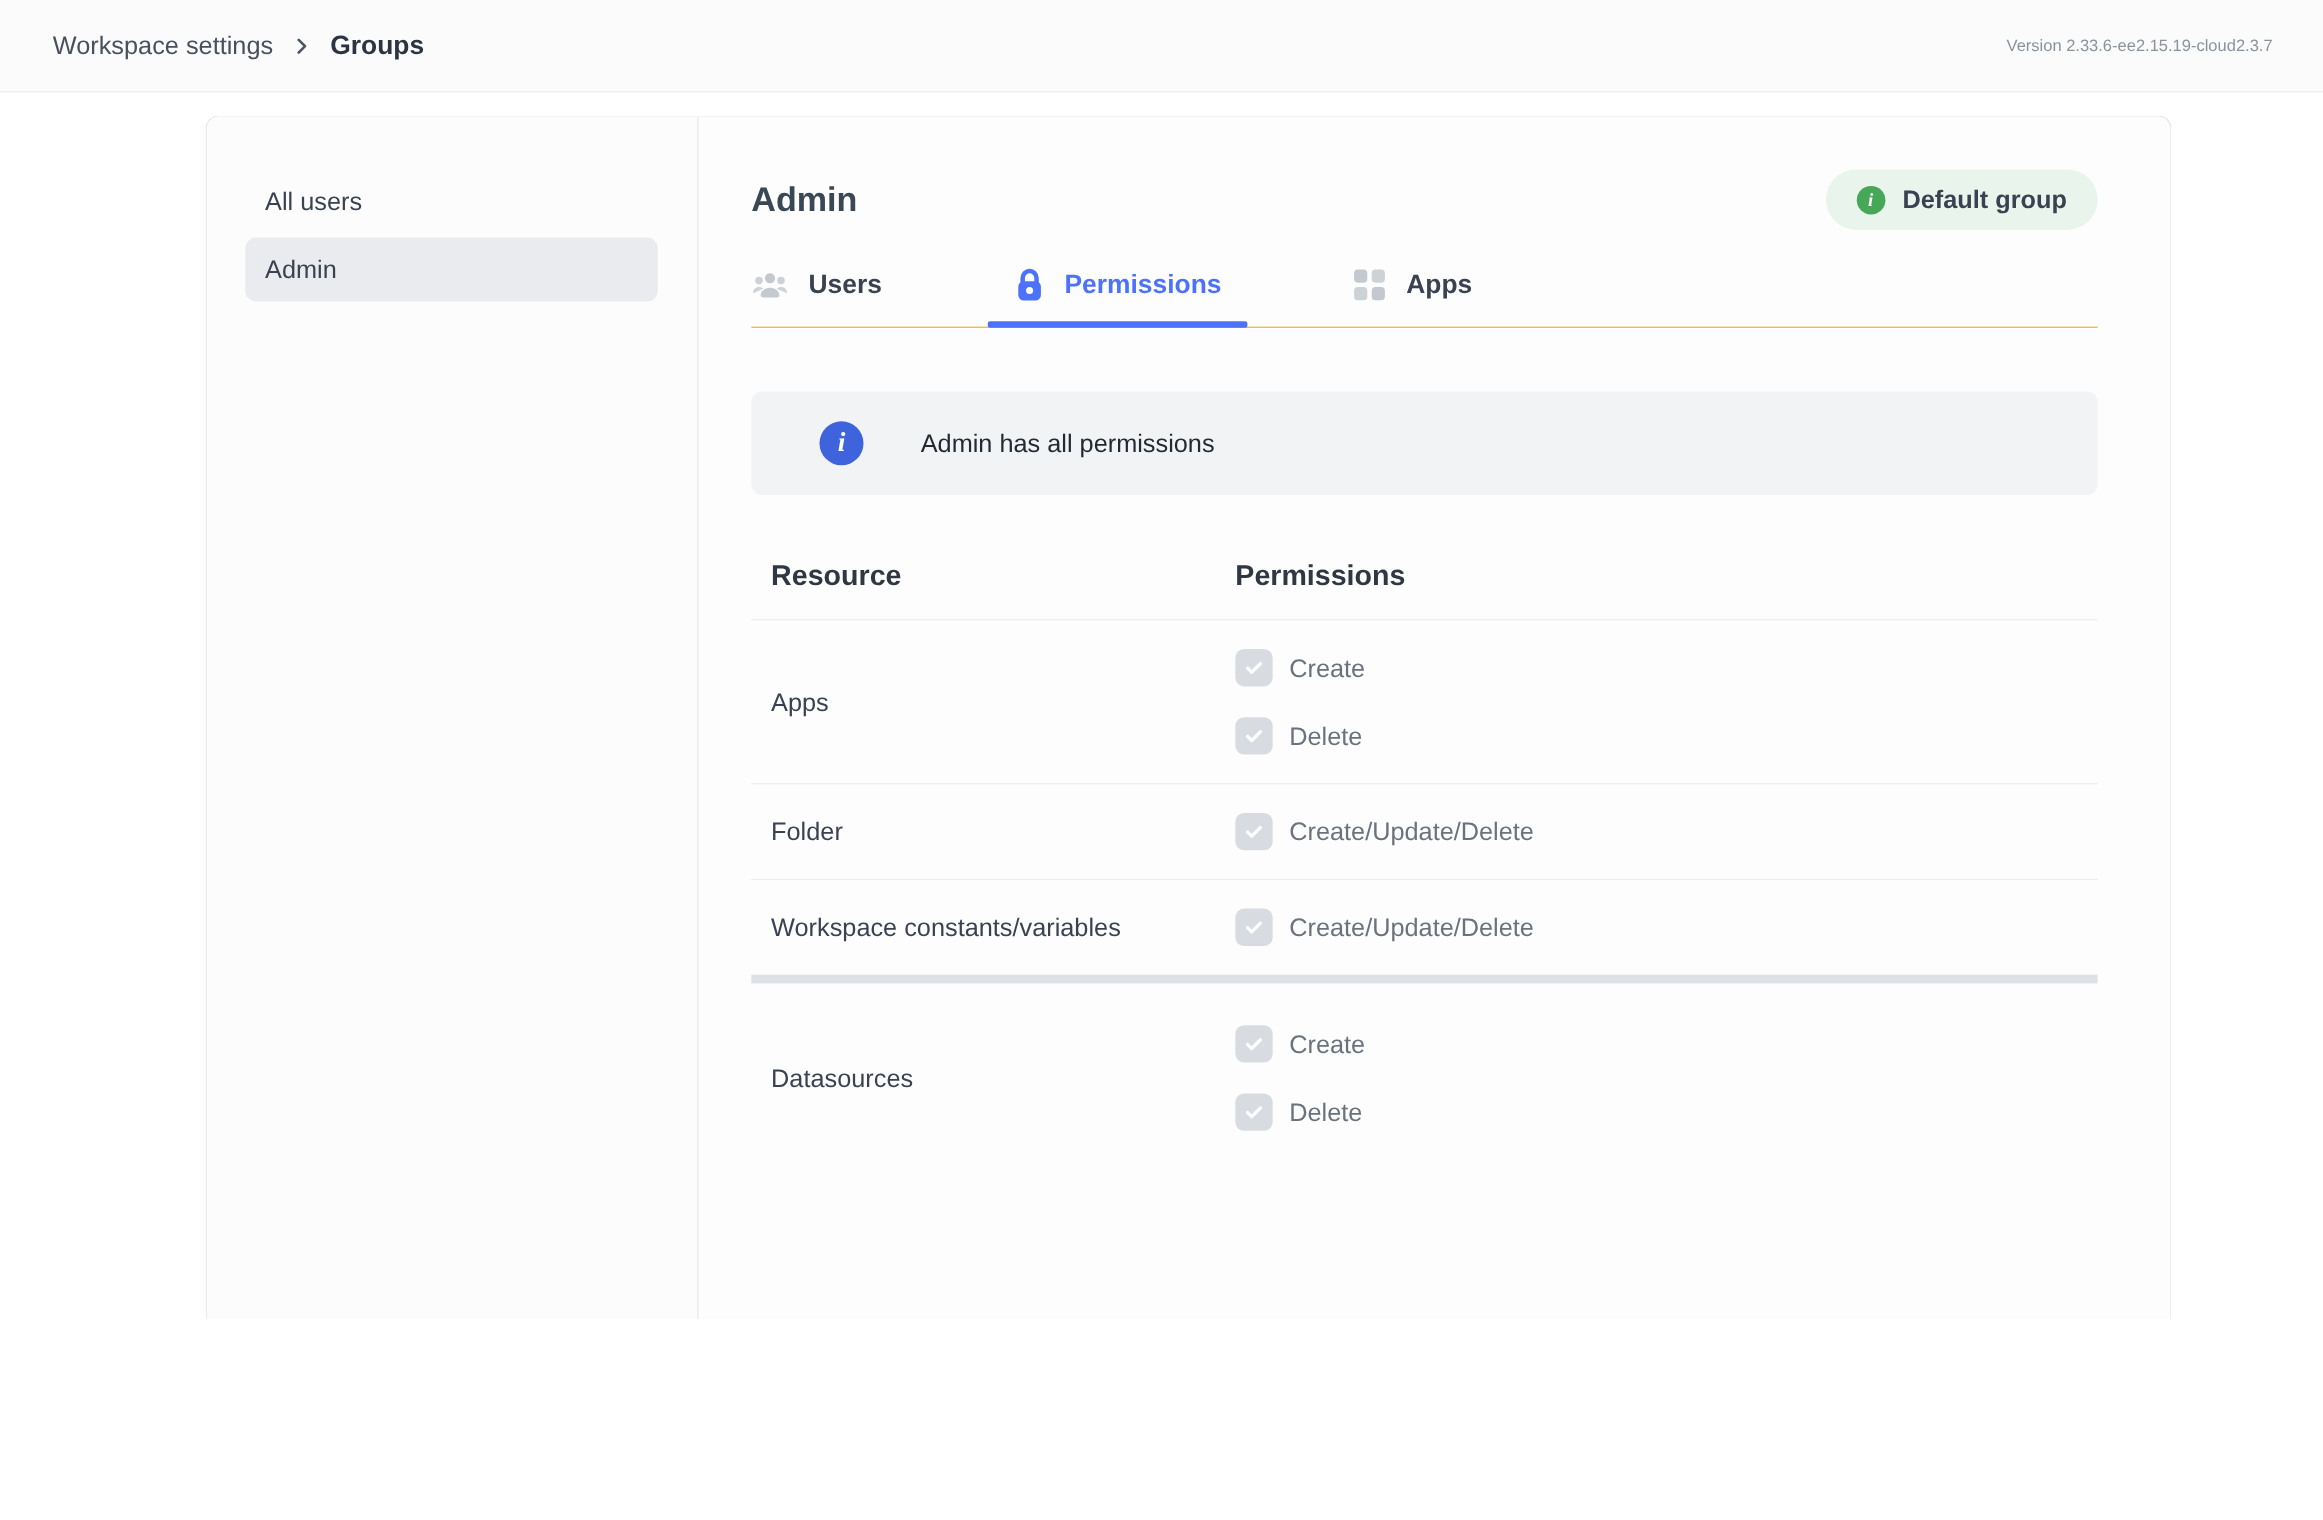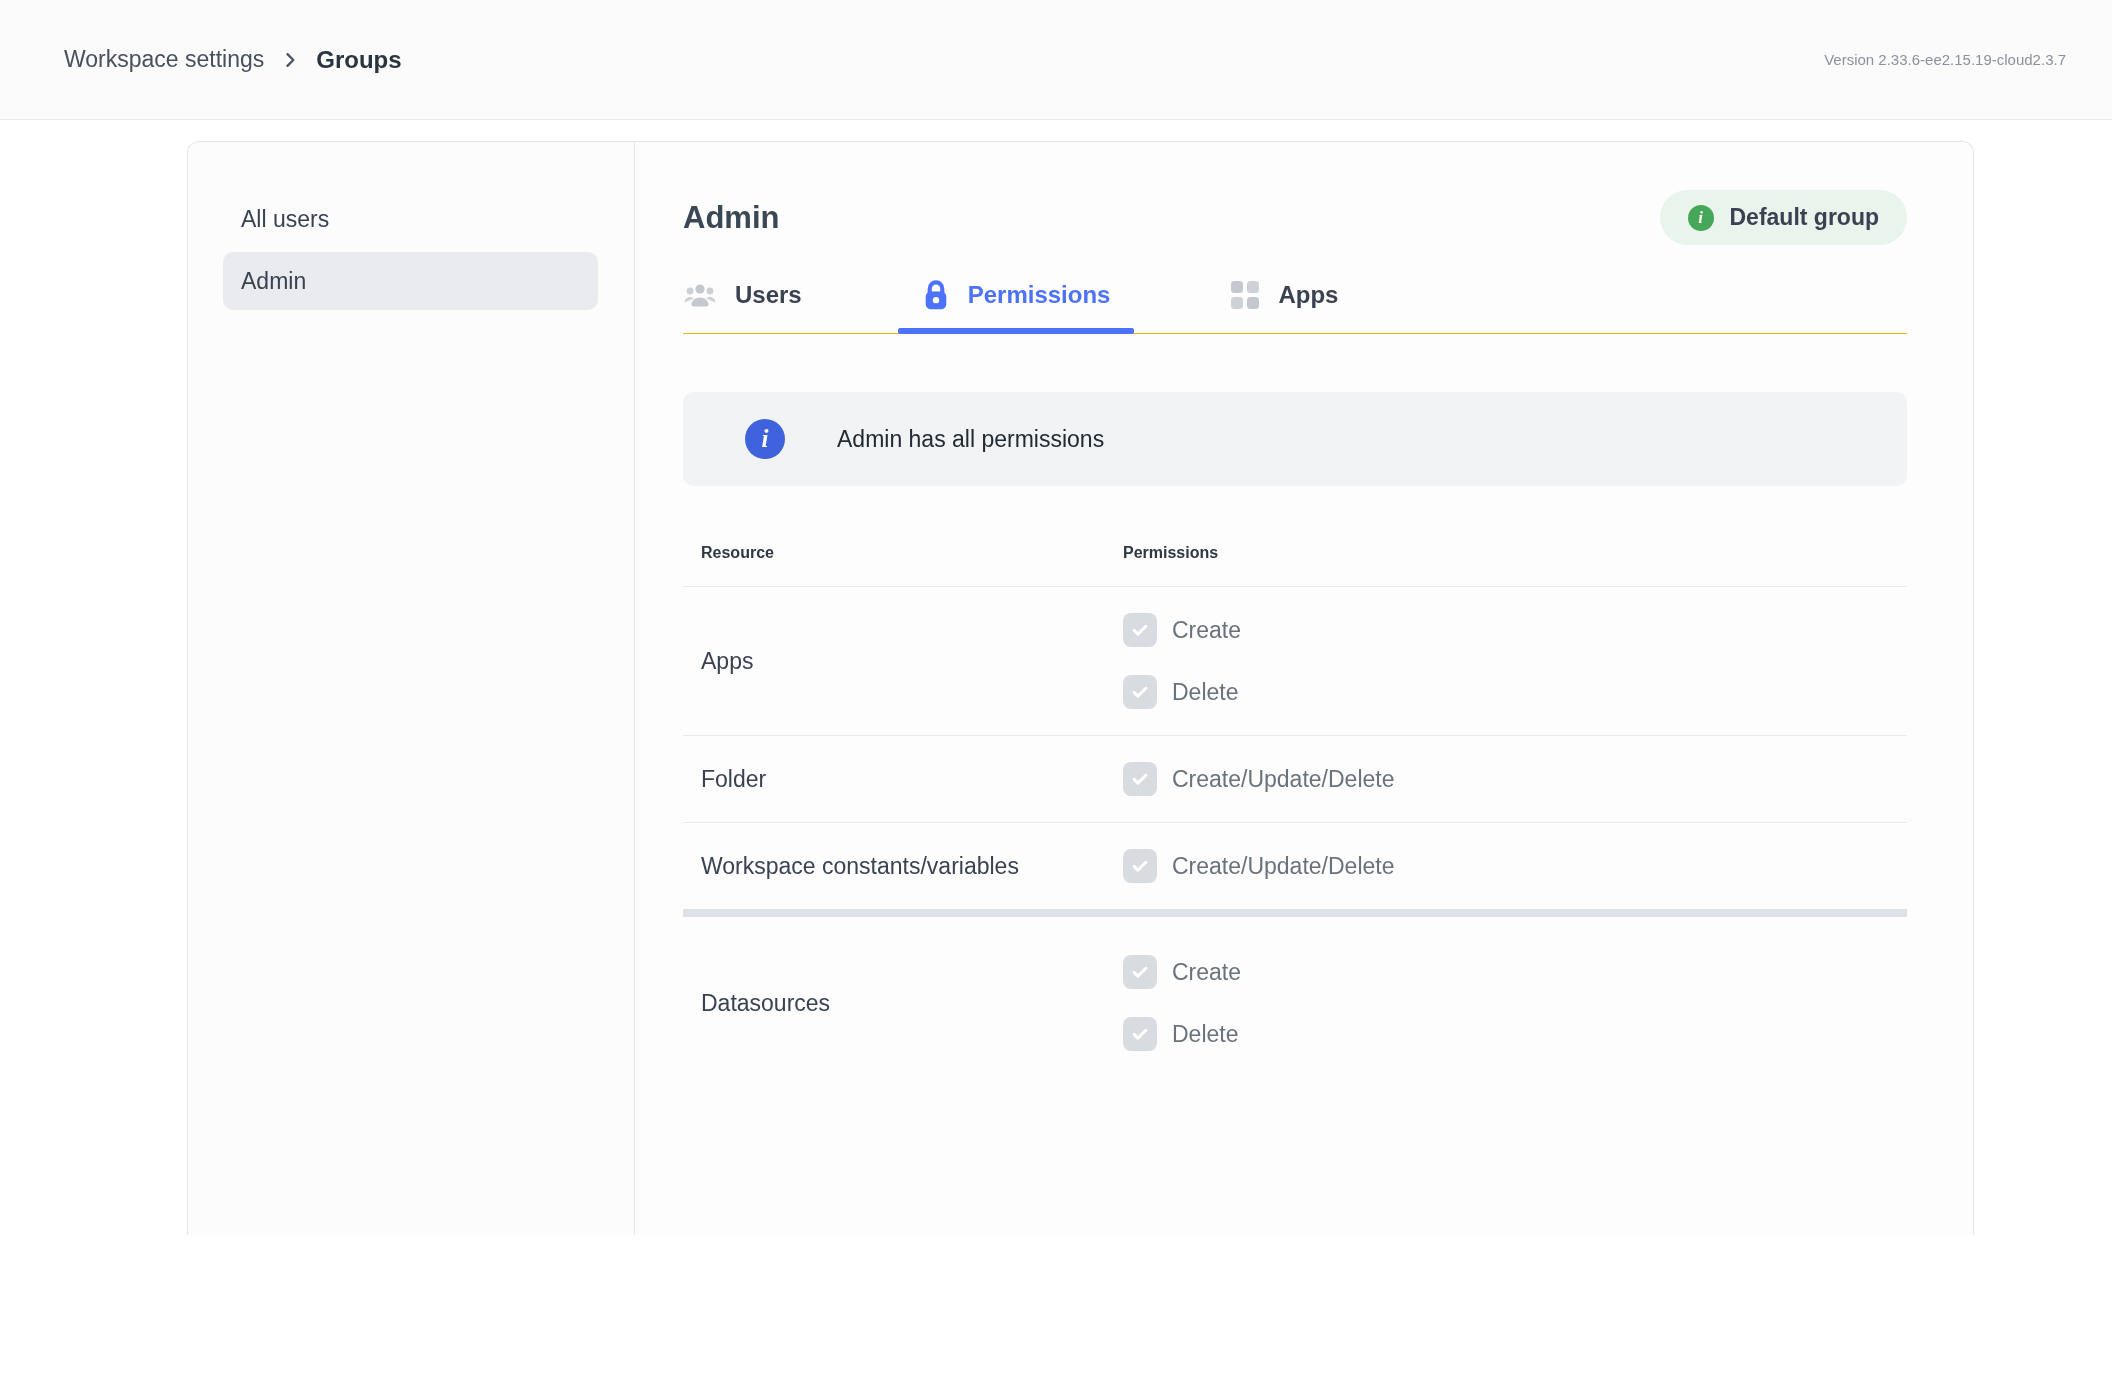--- a/index.html
+++ b/index.html
@@ -19,26 +19,26 @@
   html,body{width:2112px;height:1382px;overflow:hidden;}
   body{
     font-family:"Liberation Sans", sans-serif;
     background:#FFFFFF;
     color:var(--text-slate);
     position:relative;
   }
 
   
   .app-header{
-    height:120px;
+    height:84px;
     background:#FBFBFC;
     border-bottom:1px solid #E8EAED;
     display:flex;
     align-items:center;
-    padding:0 46px 0 64px;
+    padding:0 46px 0 48px;
   }
   .breadcrumb{display:flex;align-items:center;gap:16px;}
   .crumb-parent{font-size:23px;color:#47505C;cursor:pointer;}
   .crumb-chevron{display:flex;align-items:center;}
   .crumb-current{font-size:24px;font-weight:700;color:var(--text-dark);}
   .version{margin-left:auto;font-size:15px;color:#8A929C;}
 
   
   .content{padding:0 138px 0 187px;}
   .toolbar{
@@ -151,21 +151,21 @@
   }
   .banner .icon-circle{width:40px;height:40px;background:var(--info-icon-bg);font-size:25px;}
   .banner-text{font-size:23px;color:#222A32;text-align:center;}
 
   
   .perm-table{margin-top:54px;}
   .t-head{
     display:grid;grid-template-columns:440px 1fr;
     padding:4px 0 24px 0;
     border-bottom:1px solid #E8EAED;
-    font-size:16px;font-weight:600;color:#2F3842;
+    font-size:26px;font-weight:600;color:#2F3842;
   }
   .t-head .c1{padding-left:18px;}
   .t-row{
     display:grid;grid-template-columns:440px 1fr;
     align-items:center;
     border-bottom:1px solid #E8EAED;
     padding:26px 0;
   }
   .t-row.no-border{border-bottom:none;}
   .t-row.last{padding:38px 0 30px 0;}

